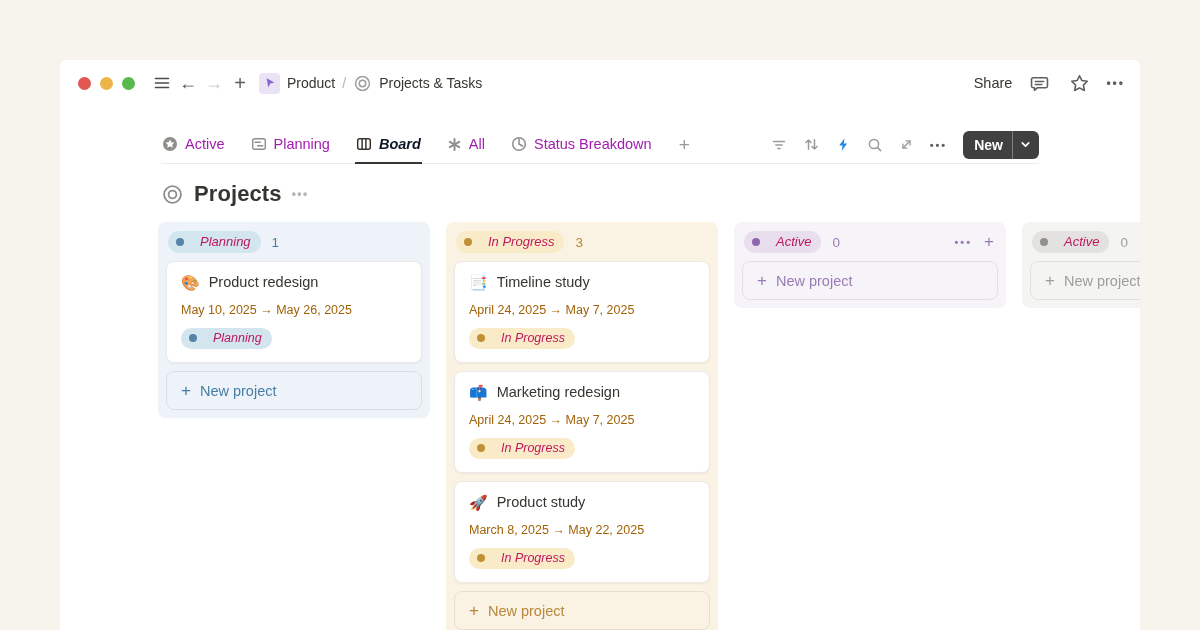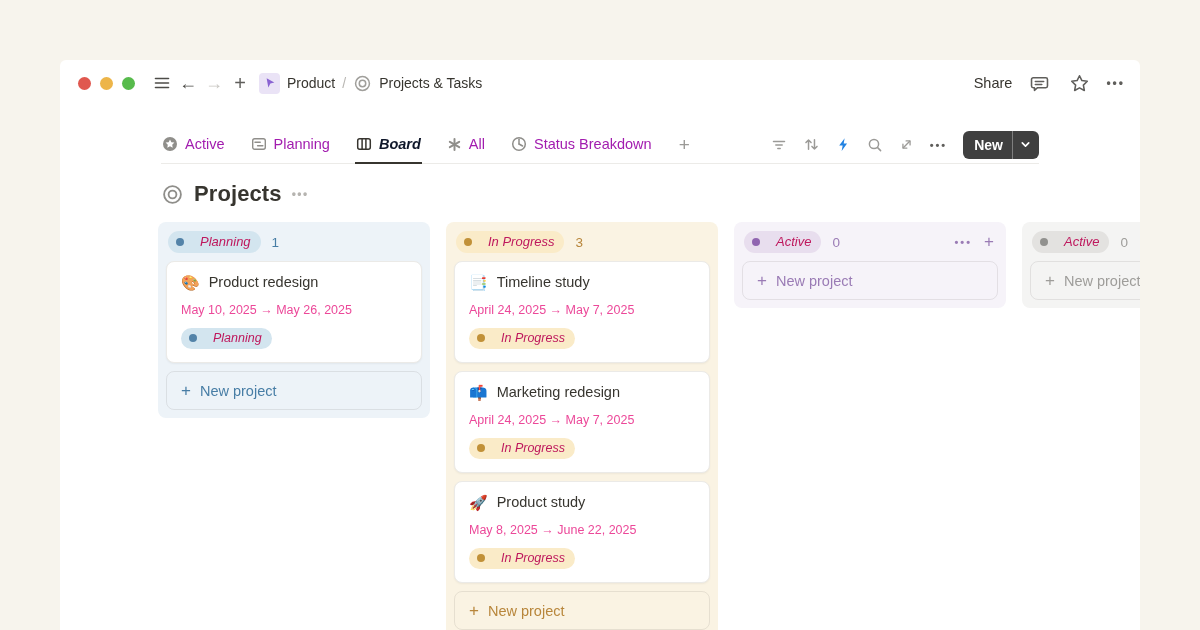--- a/index.html
+++ b/index.html
@@ -54,21 +54,21 @@
   .pill .dot { width:8px; height:8px; border-radius:50%; background:var(--dot); flex:0 0 8px; }
   .col-count { font-size:13.5px; color:var(--accent); }
   .col-actions { margin-left:auto; display:flex; align-items:center; gap:12px; color:var(--accent); }
   .col-actions .dots { color:var(--accent); font-size:11px; }
   .col-actions .plus-g { font-size:17px; color:var(--accent); }
 
   .card { background:#fff; border:1px solid #EBEAE7; border-radius:8px;
           box-shadow:0 1px 2px rgba(15,15,15,.05); padding:12px 14px 13px; margin-bottom:8px; }
   .card-title { display:flex; align-items:center; gap:9px; font-size:14.5px; font-weight:500; color:#37352F; }
   .card-emoji { font-size:15px; line-height:1; }
-  .card-date { margin-top:13px; font-size:12.5px; color:#ec4899; }
+  .card-date { margin-top:13px; font-size:12.5px; color:#a16207; }
   .card-pill-row { margin-top:11px; }
   .card .pill { font-size:12.5px; }
 
   .new-project { border:1px solid rgba(55,53,47,.10); border-radius:8px; padding:10px 14px;
                  font-size:14.5px; color:var(--accent); display:flex; align-items:center; gap:9px; }
   .new-project .plus-g { font-size:17px; line-height:1; }
 
   svg { display:block; }
 </style>
 </head>
@@ -307,21 +307,21 @@
         <div class="card-pill-row"><span class="pill">
               <span class="dot"></span>
               <span>In Progress</span>
             </span></div>
       </div>
       <div class="card">
         <div class="card-title">
             <span class="card-emoji">🚀</span>
             <span>Product study</span>
           </div>
-        <div class="card-date">May 8, 2025 → June 22, 2025</div>
+        <div class="card-date">March 8, 2025 → May 22, 2025</div>
         <div class="card-pill-row"><span class="pill">
               <span class="dot"></span>
               <span>In Progress</span>
             </span></div>
       </div>
       <div class="new-project">
         <span class="plus-g">+</span>
         <span>New project</span>
       </div>
     </div>

